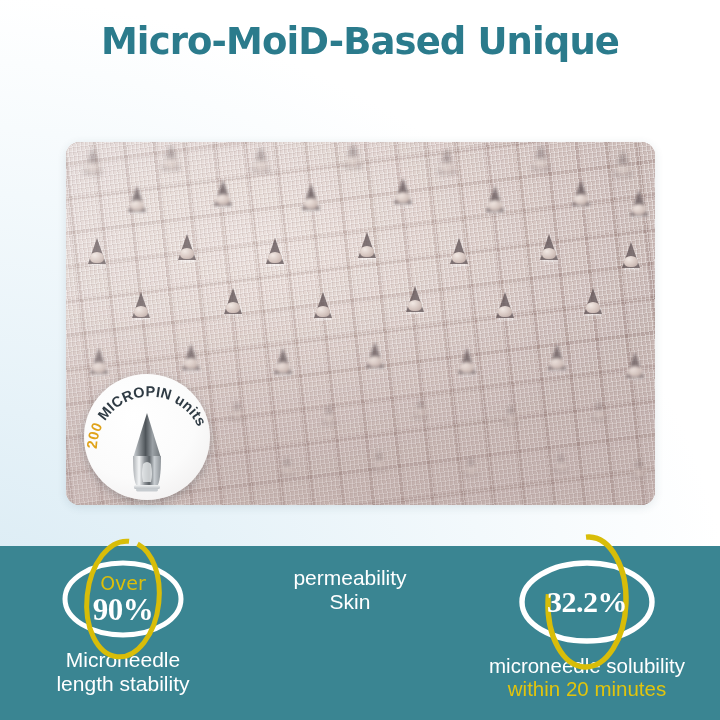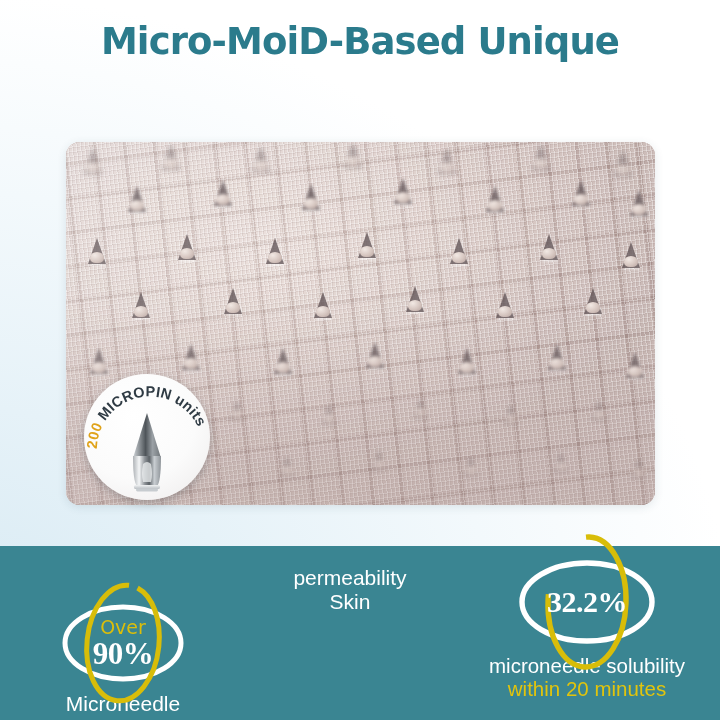--- a/index.html
+++ b/index.html
@@ -177,21 +177,21 @@
     align-items: flex-start;
     justify-content: center;
   }
   .stat {
     position: relative;
     display: flex;
     flex-direction: column;
     align-items: center;
     padding-top: 12px;
   }
-  .stat.s1 { width: 246px; margin-top: 44px; }
+  .stat.s1 { width: 246px; }
   .stat.s2 { width: 208px; }
   .stat.s3 { width: 266px; }
 
   .ring-wrap {
     position: relative;
     width: 130px;
     height: 82px;
   }
   .stat.s3 .ring-wrap { width: 146px; height: 88px; }
   .ring-svg {
@@ -367,20 +367,21 @@
             <ellipse cx="65" cy="41" rx="58" ry="36" fill="none" stroke="#ffffff" stroke-width="5"></ellipse>
             <ellipse cx="65" cy="41" rx="58" ry="36" fill="none" stroke="#d8bd09" stroke-width="5" stroke-dasharray="290 10" stroke-dashoffset="-9" transform="rotate(-84 65 41)" stroke-linecap="butt"></ellipse>
           </svg>
           <div class="ring-label">
             <span class="ring-over">Over</span>
             <span class="ring-value">90%</span>
           </div>
         </div>
         <div class="caption">
           <span class="plain">Microneedle</span>
+          <span class="plain">length stability</span>
         </div>
       </div>
 
       <div class="stat s2">
         <div class="caption">
           <span class="plain">permeability</span>
           <span class="plain">Skin</span>
         </div>
       </div>
 

